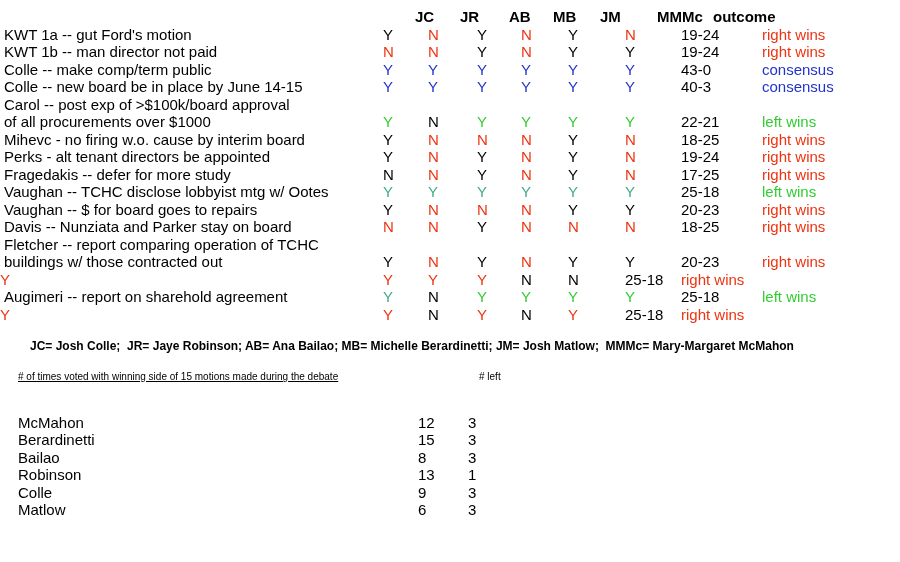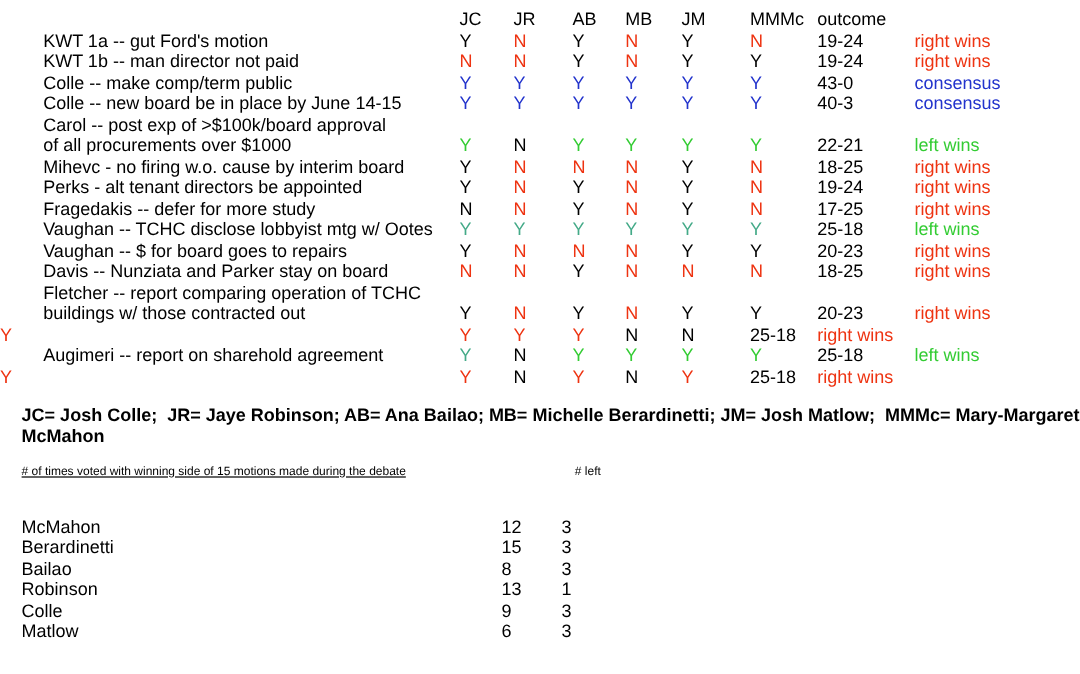--- a/index.html
+++ b/index.html
@@ -11,32 +11,32 @@
     background:#ffffff;
     font-family:"Liberation Sans",sans-serif;
     font-size:15px;line-height:17.5px;color:#000;
     overflow:hidden;
   }
   .vrow{
     display:grid;
     grid-template-columns:383px 45px 49px 44px 47px 57px 56px 81px 1fr;
     align-items:end;
   }
-  .motion{padding-left:36px;white-space:pre-line;}
-  .hdr{font-weight:normal;}
+  .motion{padding-left:4px;white-space:pre-line;}
+  .hdr{font-weight:bold;margin-left:32px;}
   .vote,.outcome,.result{white-space:nowrap;}
   
   .black{color:#000000;}
   .red{color:#ee3311;}
   .blue{color:#2233cc;}
   .green{color:#33cc33;}
   .teal{color:#44aa88;}
   .legend{
-    margin-top:15px;padding-left:18px;
-    font-size:15px;font-weight:bold;line-height:17px;
+    margin-top:15px;padding-left:30px;
+    font-size:12px;font-weight:bold;line-height:17px;
     white-space:pre-wrap;
   }
   .tally-caption{
     position:relative;margin-top:13px;padding-left:18px;
     font-size:10px;line-height:17.5px;text-decoration:underline;
   }
   .tally-left-header{position:absolute;left:479px;top:0;}
   .summary{margin-top:28px;}
   .srow{
     display:grid;

